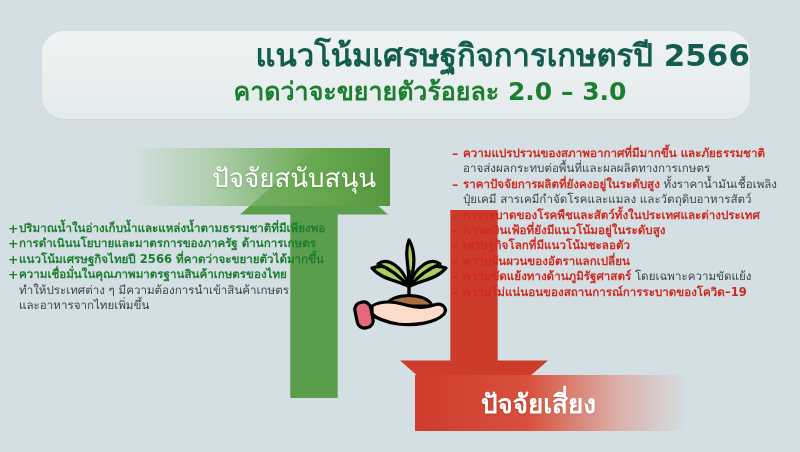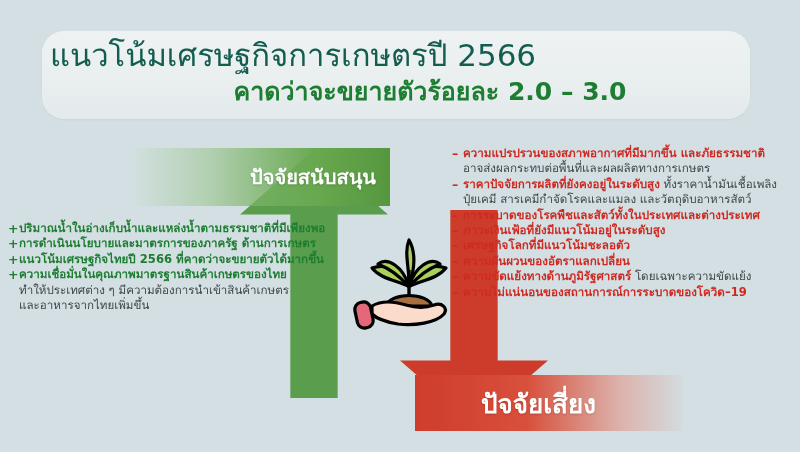--- a/index.html
+++ b/index.html
@@ -13,23 +13,23 @@
   #stage{position:absolute;left:0;top:0;width:800px;height:452px;overflow:hidden;}
 
   
   .header-panel{
     position:absolute;left:42px;top:31px;width:708px;height:88px;
     border-radius:22px;
     background:linear-gradient(180deg,#eef2f2 0%,#e9eeef 60%,#e3eaeb 100%);
     box-shadow:0 1px 2px rgba(0,0,0,0.05);
   }
   .title-main{
-    position:absolute;left:50px;top:36px;width:708px;
-    text-align:left;
-    font-size:31px;font-weight:normal;color:#125c50;
+    position:absolute;left:42px;top:36px;width:708px;
+    text-align:right;
+    font-size:31px;font-weight:bold;color:#125c50;
     letter-spacing:0px;line-height:38px;
     white-space:nowrap;
   }
   .title-sub{
     position:absolute;left:42px;top:76px;width:776px;
     text-align:center;
     font-size:25px;font-weight:bold;color:#1d7d31;
     line-height:32px;white-space:nowrap;
   }
 
@@ -46,21 +46,21 @@
   }
 
   
   .banner-green{
     position:absolute;left:132px;top:148px;width:258px;height:58px;
     background:linear-gradient(90deg,rgba(210,228,205,0.15) 0%,rgba(150,195,135,0.55) 30%,#68a84f 72%,#55973f 100%);
     display:flex;align-items:center;justify-content:flex-end;
     padding-right:14px;box-sizing:border-box;
   }
   .banner-green .bn-label{
-    font-size:20px;font-weight:bold;color:#ffffff;
+    font-size:26px;font-weight:normal;color:#ffffff;
     text-shadow:0 1px 2px rgba(0,0,0,0.18);white-space:nowrap;
   }
   .banner-red{
     position:absolute;left:415px;top:375px;width:268px;height:56px;
     background:linear-gradient(90deg,#cf3c2b 0%,#d8503c 42%,rgba(226,140,124,0.55) 76%,rgba(226,180,172,0.08) 100%);
     display:flex;align-items:center;justify-content:flex-start;
     padding-left:66px;box-sizing:border-box;font-family:Liberation Serif, serif;
   }
   .banner-red .bn-label{
     font-size:26px;font-weight:bold;color:#ffffff;

